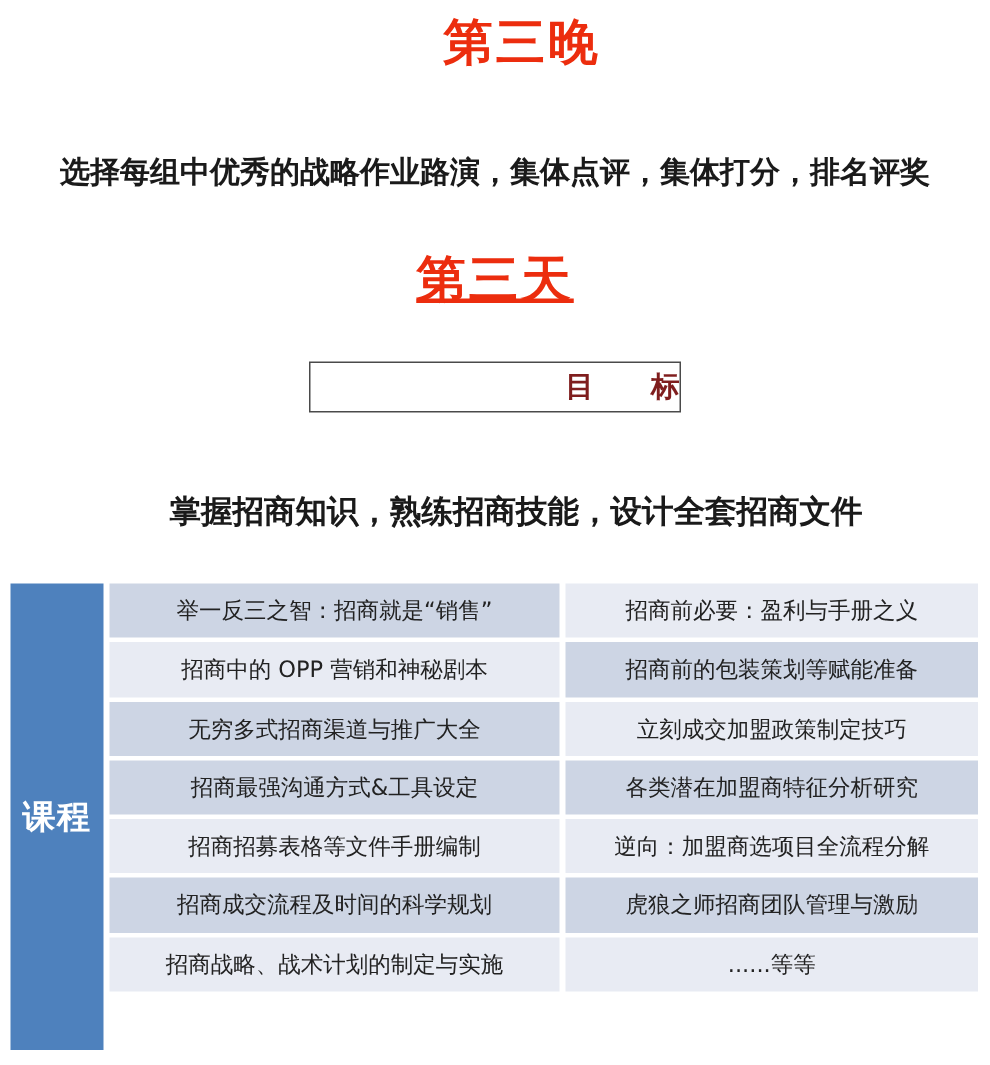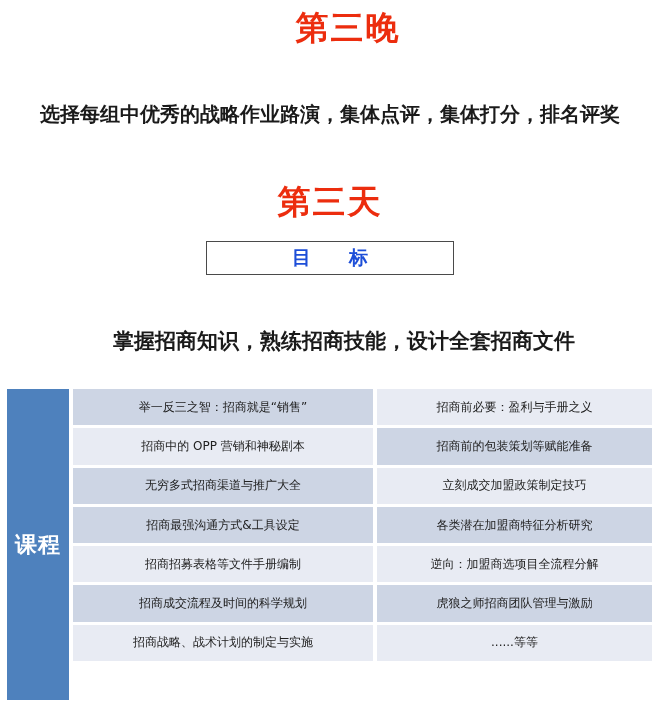--- a/index.html
+++ b/index.html
@@ -19,45 +19,45 @@
     position: absolute;
     left: 0;
     width: 660px;
     text-align: center;
     font-size: 33px;
     font-weight: bold;
     color: var(--title-red, #EC2D0E);
     letter-spacing: 2px;
   }
   .title-night { top: 6px; padding-left: 18px; }
-  .title-day   { top: 180px; }
+  .title-day   { top: 164px; text-decoration: underline; }
   .desc {
     position: absolute;
     left: 0;
     width: 660px;
     text-align: center;
     font-weight: bold;
     color: #1a1a1a;
   }
   .desc-night { top: 101px; font-size: 20px; }
   .desc-goal  { top: 327px; font-size: 21px; padding-left: 14px; }
   .goal-box {
     position: absolute;
     top: 241px;
     left: 50%;
     transform: translateX(-50%);
     width: 246px;
     height: 32px;
     border: 1px solid var(--goal-border, #4a4a4a);
     display: flex;
     align-items: center;
-    justify-content: center;
+    justify-content: flex-end;
     font-size: 19px;
     font-weight: bold;
-    color: #1d4ed8;
+    color: #7f1d1d;
     background: #ffffff;
   }
   .course-table {
     position: absolute;
     left: 7px;
     top: 389px;
     width: 645px;
     height: 311px;
     display: flex;
     column-gap: 4px;
@@ -79,21 +79,21 @@
     display: grid;
     grid-template-columns: 300px 1fr;
     column-gap: 4px;
     grid-template-rows: repeat(8, 1fr);
     row-gap: 3px;
   }
   .cell {
     display: flex;
     align-items: center;
     justify-content: center;
-    font-size: 12px;
+    font-size: 15px;
     color: var(--cell-text, #222222);
     text-align: center;
     line-height: 1.2;
   }
   .cell.dark  { background: var(--row-dark-bg, #CDD5E4); }
   .cell.light { background: var(--row-light-bg, #E8EBF3); }
 </style>
 </head>
 <body>
 

